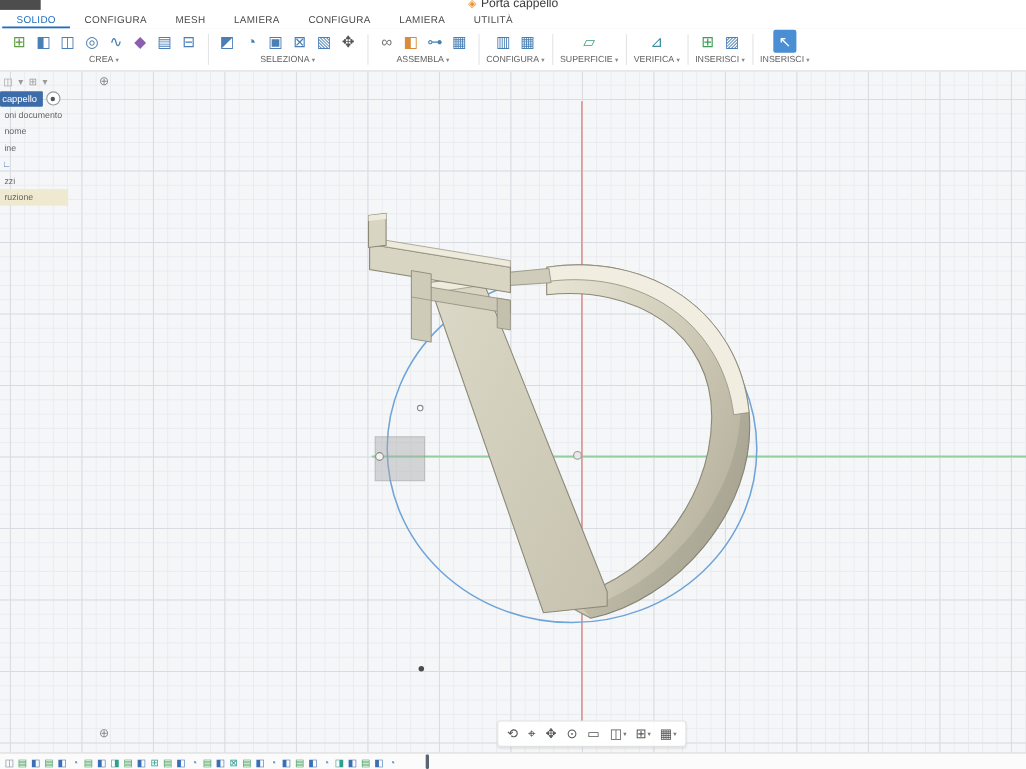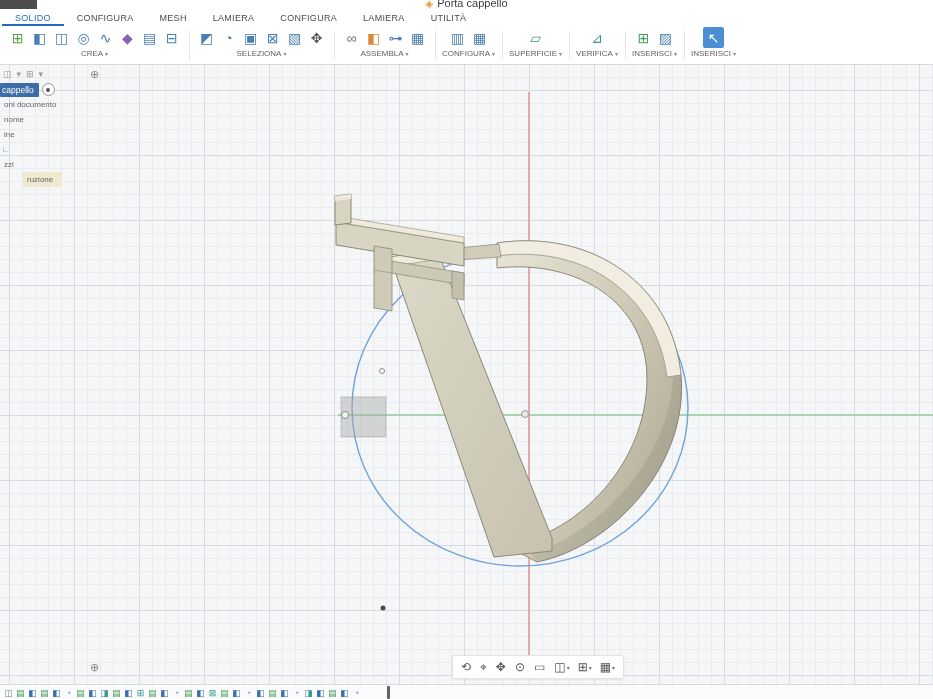--- a/index.html
+++ b/index.html
@@ -60,21 +60,21 @@
   .toggle-top { top:5px; }
   .toggle-bottom { top:598px; }
 
   .browser { position:absolute; top:18px; left:0; width:62px; z-index:3; font-size:8px; color:#666; }
   .b-sel { display:flex; align-items:center; gap:3px; height:15px; }
   .b-tag { background:#3d6ca8; color:#fff; font-size:8.5px; padding:2px 5px 2px 2px; border-radius:1px; white-space:nowrap; }
   .b-radio { width:11px; height:11px; border:1px solid #9a9a9a; border-radius:50%; background:#fff;
              display:flex; align-items:center; justify-content:center; flex:0 0 auto; }
   .b-radio::after { content:""; width:4px; height:4px; border-radius:50%; background:#555; }
   .b-row { height:15px; display:flex; align-items:center; gap:2px; padding-left:2px; white-space:nowrap; }
-  .b-row.hl { background:#efe9d0;margin-left:23px; }
+  .b-row.hl { background:#efe9d0; }
   .b-icon { color:#4a7fb5; font-size:8px; }
 
   .navbar {
     position:absolute; left:452px; top:591px; height:22px;
     background:rgba(255,255,255,.93); border:1px solid #e2e2e2; border-radius:3px;
     box-shadow:0 1px 2px rgba(0,0,0,.08);
     display:flex; align-items:center; gap:8px; padding:0 8px; z-index:3;
   }
   .nav-item { display:flex; align-items:center; gap:1px; color:#555; }
   .nav-glyph { font-size:12px; line-height:1; }

